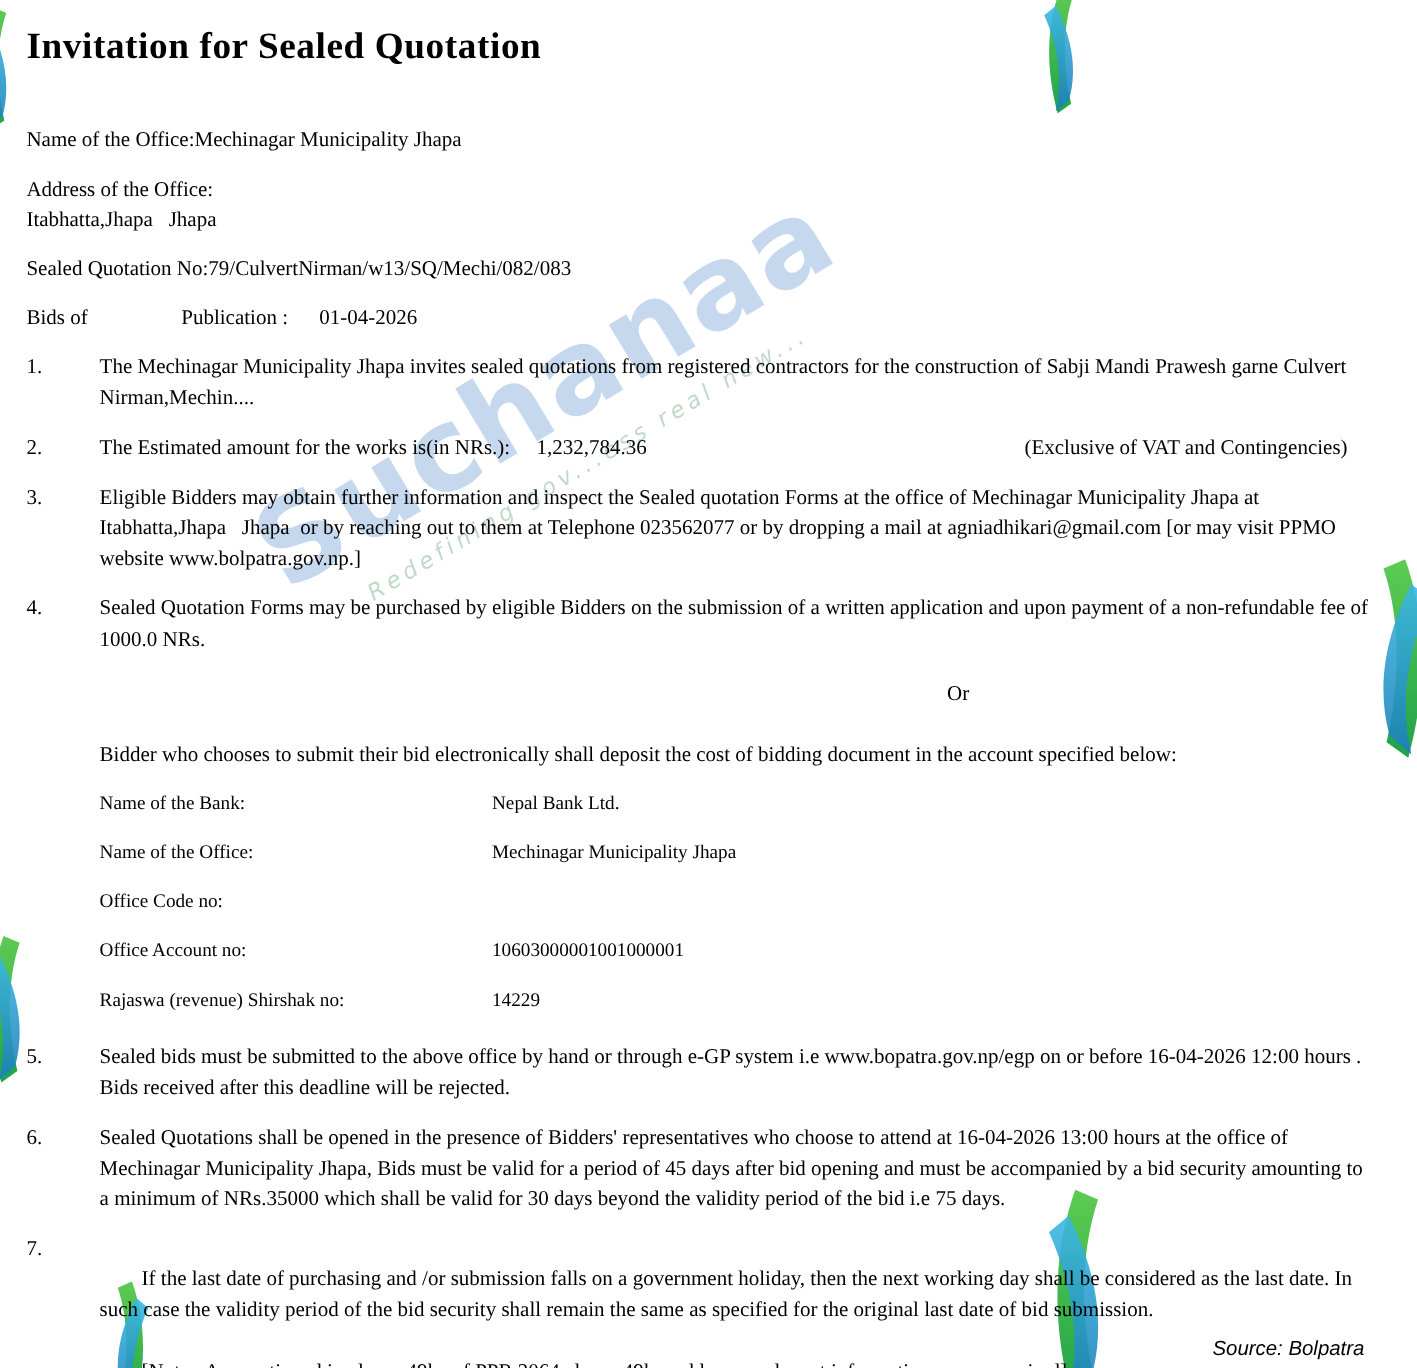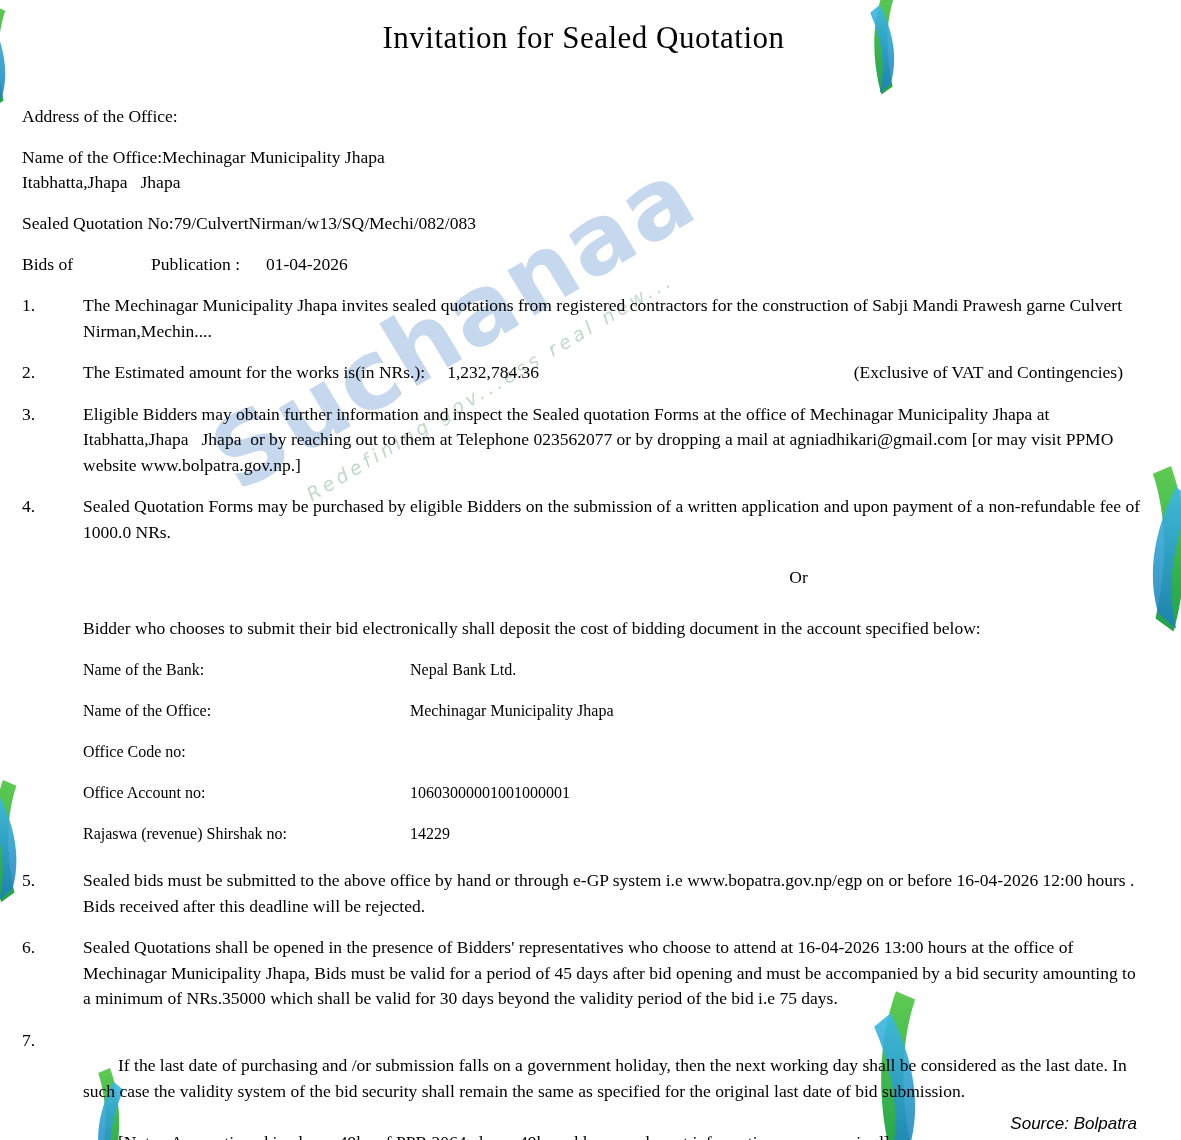--- a/index.html
+++ b/index.html
@@ -12,23 +12,22 @@
     color: #000000;
     overflow: hidden;
   }
   .content {
     position: relative;
     z-index: 2;
     padding: 0 36px 0 22px;
   }
   .doc-title {
     margin: 20px 0 0 0;
-    text-align: center;
     font-size: 31px;
-    font-weight: normal;
+    font-weight: bold;
     letter-spacing: 0.5px;
   }
   .meta { margin-top: 48px; }
   .meta-line, .plain-line {
     font-size: 17.5px;
     line-height: 25px;
     margin: 16px 0 0 0;
     white-space: pre-wrap;
   }
   .meta-line .lbl, .meta-line .val { white-space: pre-wrap; }
@@ -155,23 +154,23 @@
   <div class="watermark">
     <div class="wm-text">Suchanaa</div>
     <div class="wm-tagline">Redefining gov...ess real new...</div>
   </div>
 
   <div class="content">
 
     <h1 class="doc-title">Invitation for Sealed Quotation</h1>
 
     <div class="meta">
+      <p class="meta-line"><span class="lbl">Name of the Office:</span><span class="val">Mechinagar Municipality Jhapa</span></p>
+
       <p class="meta-line">Address of the Office:</p>
-
-      <p class="meta-line"><span class="lbl">Name of the Office:</span><span class="val">Mechinagar Municipality Jhapa</span></p>
       <p class="meta-line addr-value">Itabhatta,Jhapa   Jhapa</p>
 
       <p class="meta-line"><span class="lbl">Sealed Quotation No:</span><span class="val">79/CulvertNirman/w13/SQ/Mechi/082/083</span></p>
 
       <p class="meta-line pub-line"><span class="pub-word1">Bids of</span><span class="pub-word2">Publication :</span><span class="pub-date">01-04-2026</span></p>
     </div>
 
     <div class="num-item">
       <span class="num">1.</span>
       <span class="body">The Mechinagar Municipality Jhapa invites sealed quotations from registered contractors for the construction of Sabji Mandi Prawesh garne Culvert Nirman,Mechin....</span>
@@ -229,21 +228,21 @@
     </div>
 
     <div class="num-item">
       <span class="num">6.</span>
       <span class="body">Sealed Quotations shall be opened in the presence of Bidders' representatives who choose to attend at 16-04-2026 13:00 hours at the office of  Mechinagar Municipality Jhapa, Bids must be valid for a period of 45 days after bid opening and must be accompanied by a bid security amounting to a minimum of NRs.35000 which shall be valid for 30 days beyond the validity period of the bid i.e 75 days.</span>
     </div>
 
     <div class="num-item">
       <span class="num">7.</span>
       <span class="body">
-        <span>If the last date of purchasing and /or submission falls on a government holiday, then the next working day shall be considered as the last date. In such case the validity system of the bid security shall remain the same as specified for the original last date of bid submission.</span><br>
+        <span>If the last date of purchasing and /or submission falls on a government holiday, then the next working day shall be considered as the last date. In such case the validity period of the bid security shall remain the same as specified for the original last date of bid submission.</span><br>
         <span class="note-line">[Note : As mentioned in clause 49ka of PPR 2064 clause 49ka ,add more relevant information as per required]</span>
       </span>
     </div>
 
   </div>
 
   <div class="source-footer">Source: Bolpatra</div>
 
 </div>
 

